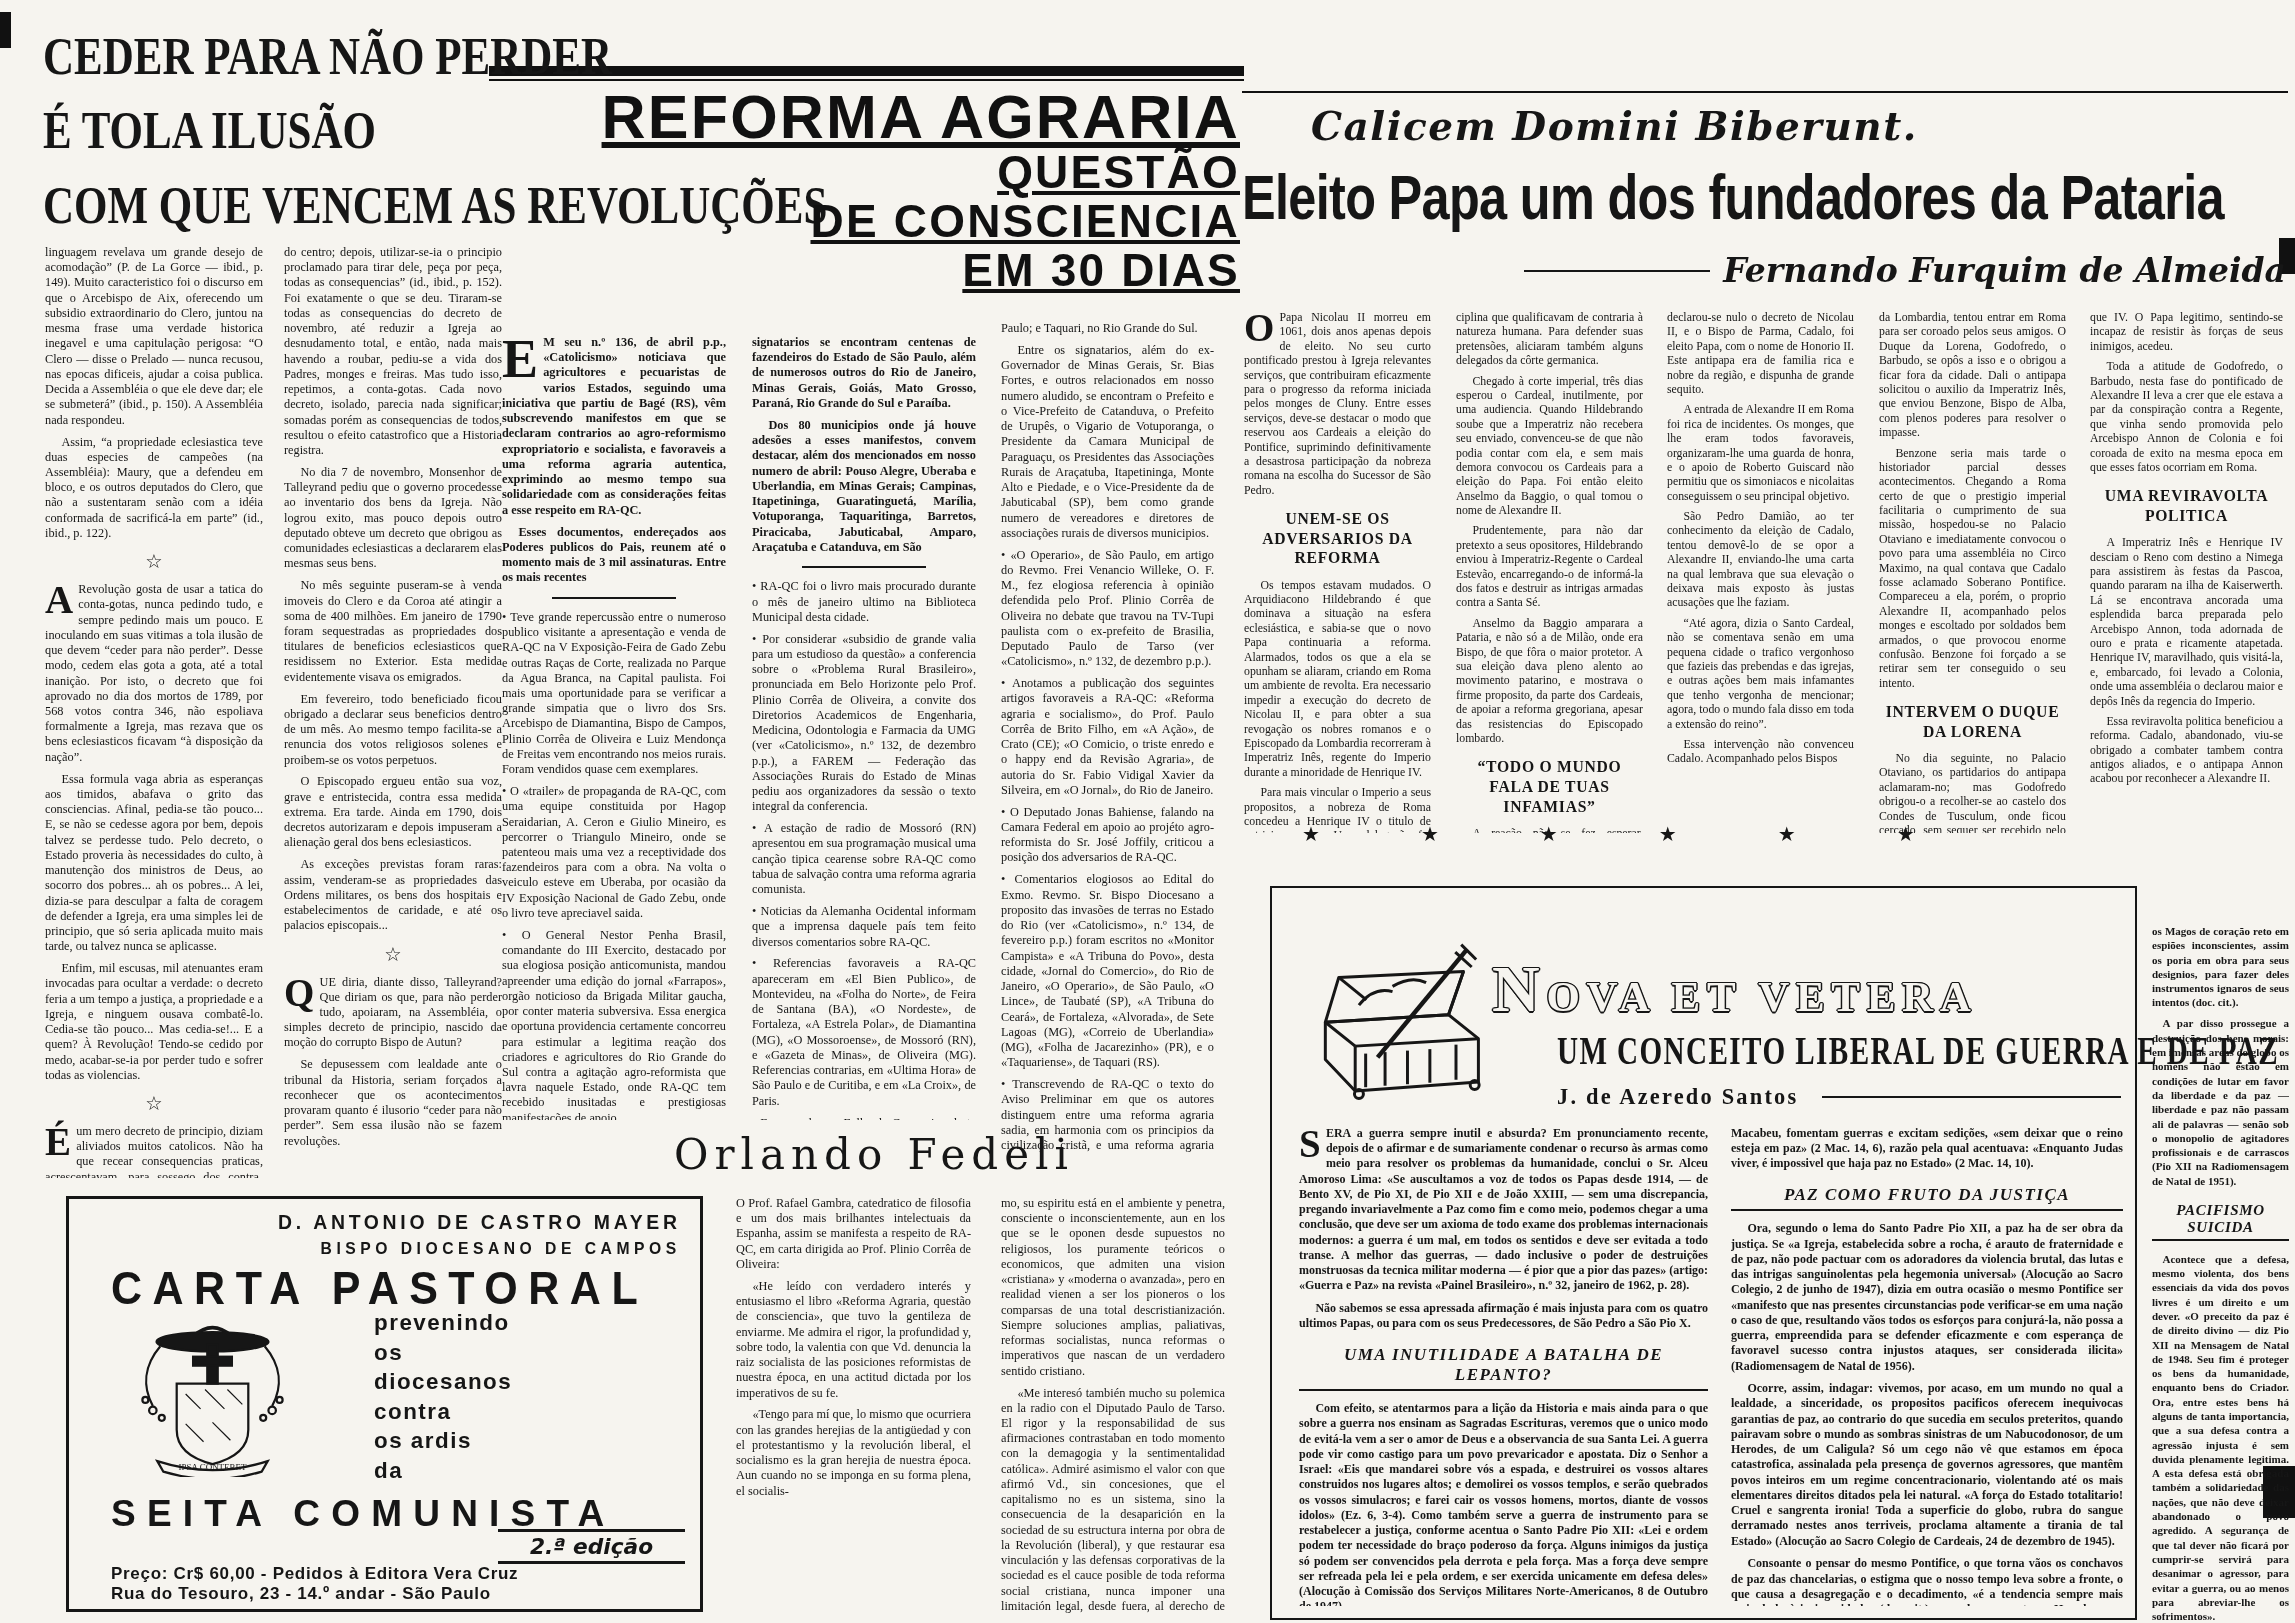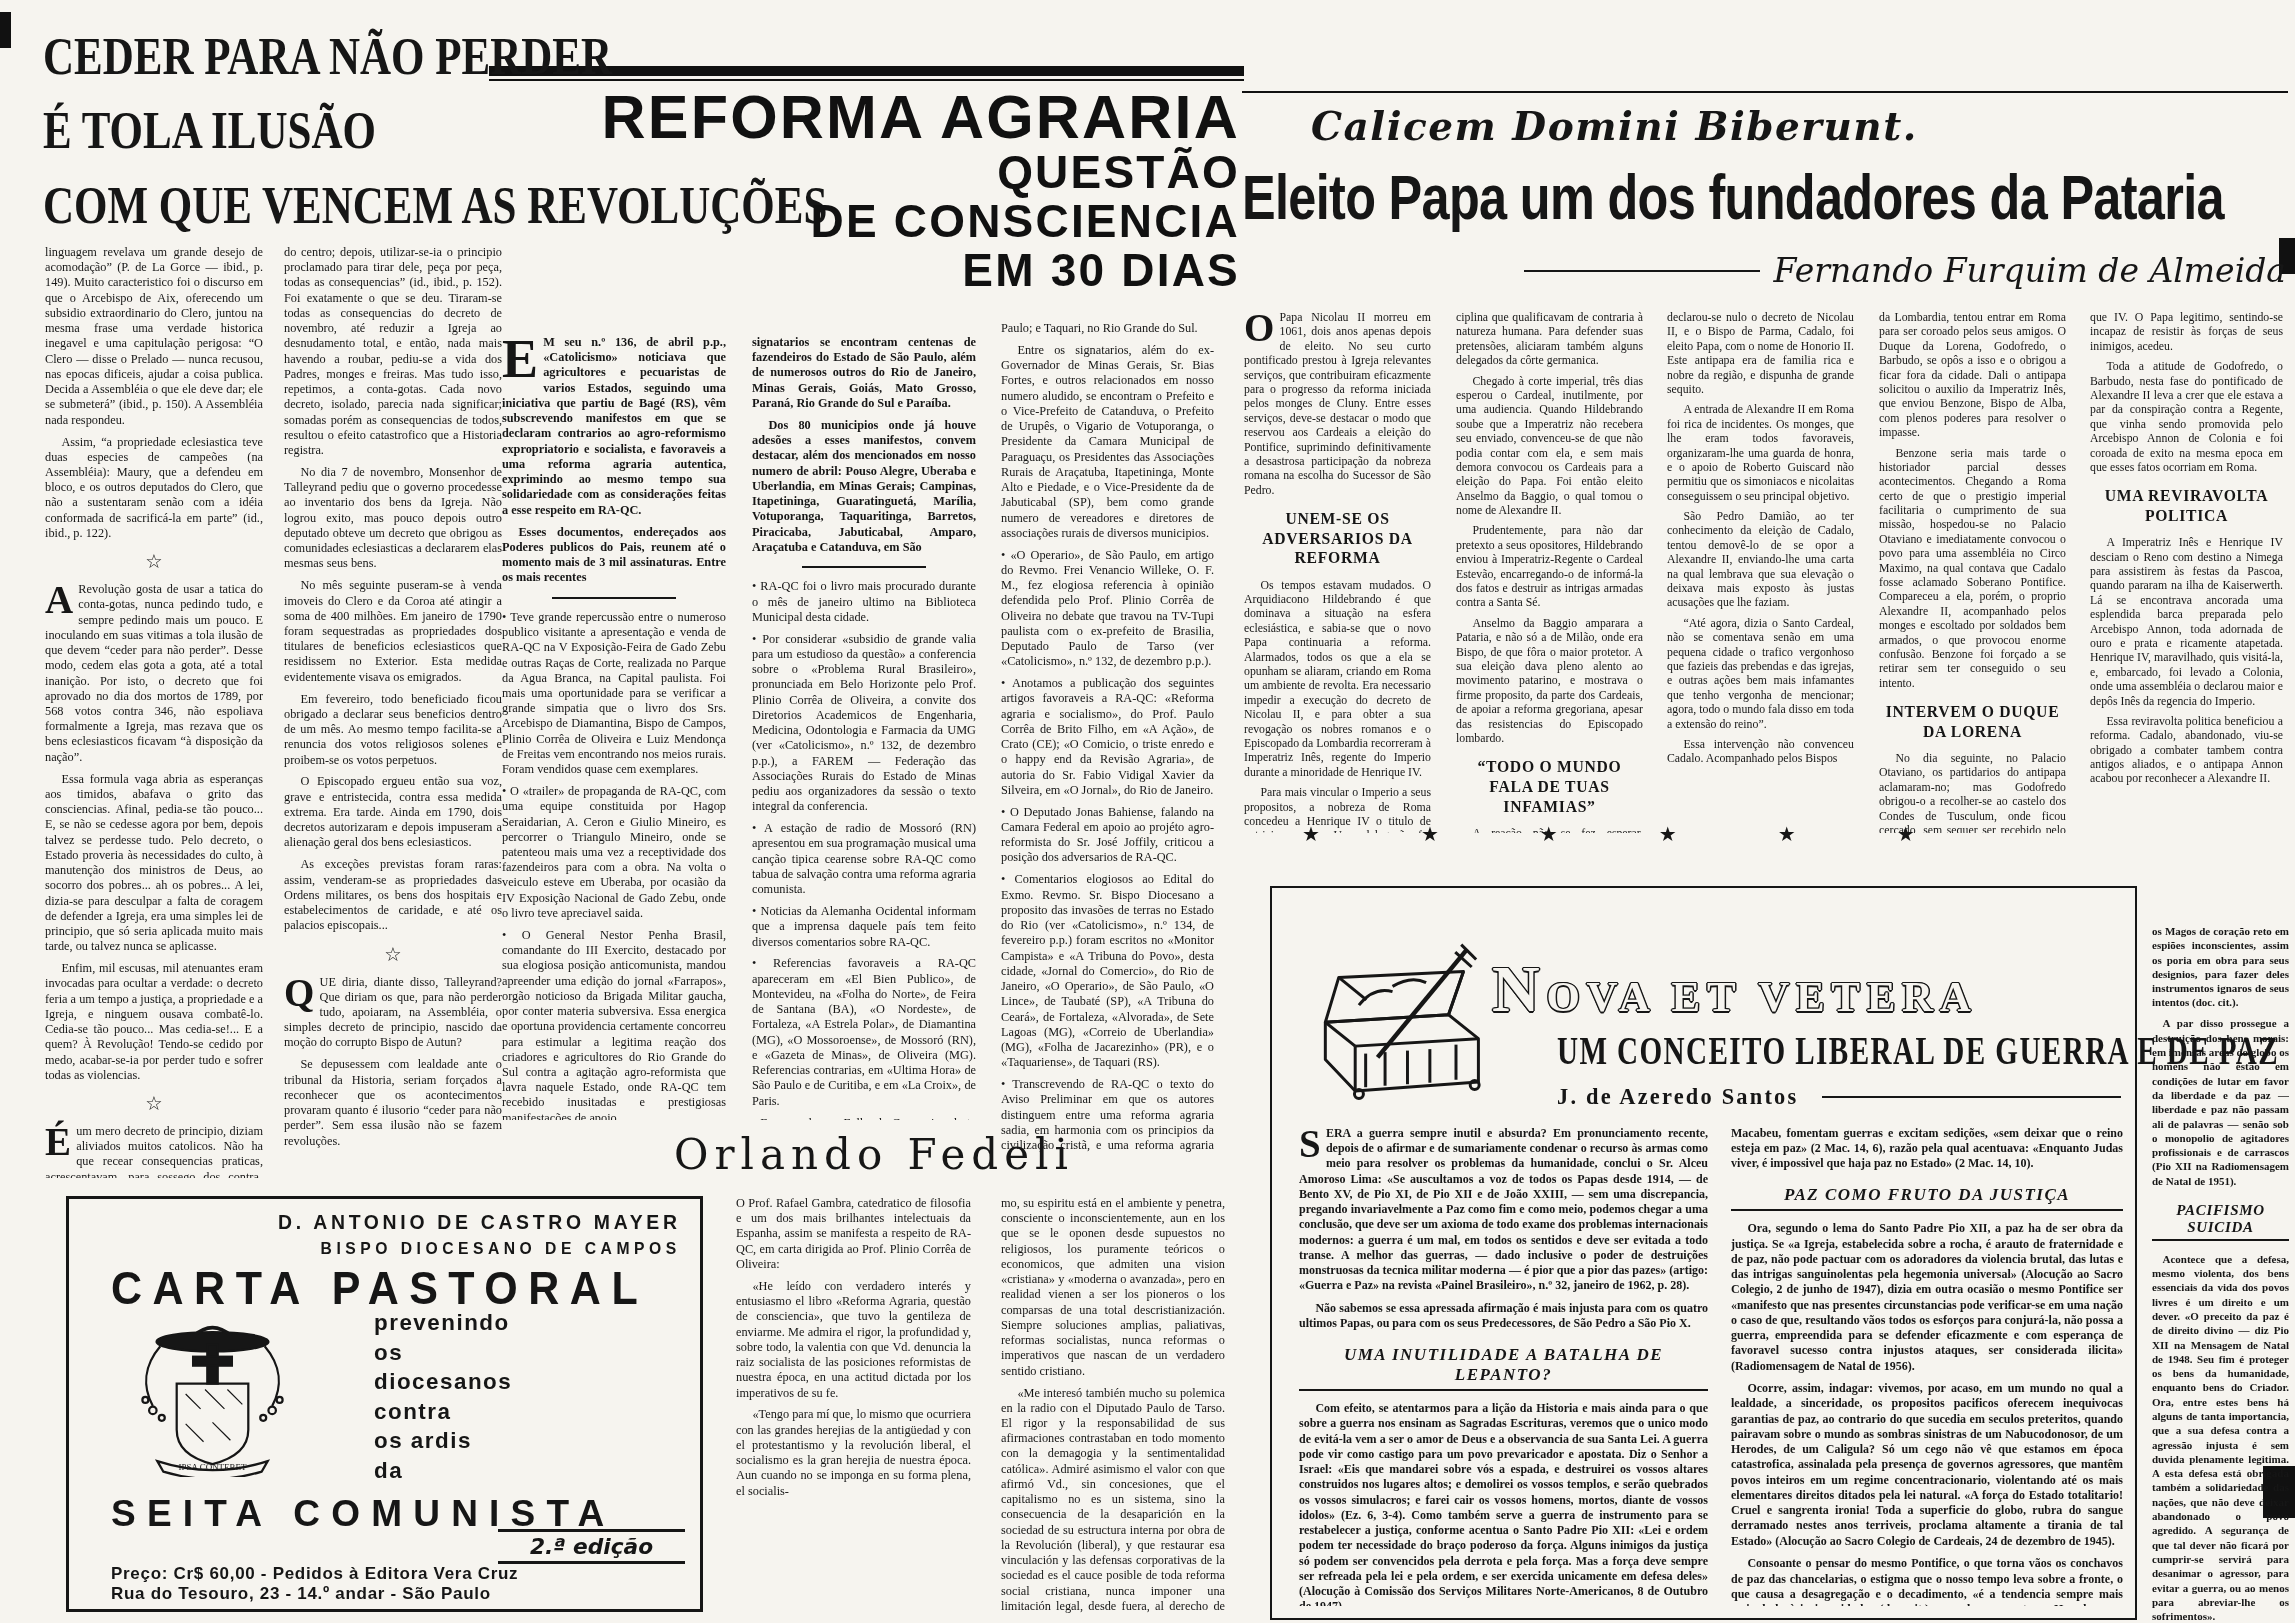--- a/index.html
+++ b/index.html
@@ -19,32 +19,32 @@
           padding-bottom:3.7px;border-bottom:2.2px solid #161616;letter-spacing:1.5px;}
   .col .colrule{border-top:2.2px solid #161616;width:55%;margin:11.2px auto;}
   .col .staro{text-align:center;font-size:19.4px;margin:9px 0;text-indent:0;}
   
   .left-headline{left:43px;top:19.4px;width:463px;font-weight:bold;font-size:43px;line-height:1.42;
        letter-spacing:0px;transform:scaleY(1.22);transform-origin:top left;white-space:nowrap;}
   .lcols{font-size:12.3px;}
   .signature{font-family:"DejaVu Serif",serif;font-size:42px;letter-spacing:6px;text-align:center;}
   
   .center-headline{left:478px;top:87px;width:762px;text-align:right;font-family:"Liberation Sans",sans-serif;
-       font-weight:900;color:#111;}
+       font-weight:900;color:#111;text-decoration:underline;}
   .center-headline .l1{font-size:61px;line-height:1.0;letter-spacing:2.2px;}
   .center-headline .ln{font-size:46px;line-height:1.07;letter-spacing:2.2px;}
   .ccol{font-size:12.3px;}
   
   .kicker{left:1311px;top:103px;font-family:"DejaVu Serif",serif;font-style:italic;font-weight:bold;
        font-size:39px;letter-spacing:1.5px;}
   .papa-headline{left:1242px;top:160px;width:1054px;font-family:"Liberation Sans",sans-serif;font-weight:bold;
        font-size:52px;letter-spacing:-0.7px;white-space:nowrap;transform:scale(.97,1.22);transform-origin:left top;}
   .papa-byline{left:1524px;top:251px;width:762px;display:flex;align-items:center;gap:13.5px;}
   .papa-byline .brule{flex:1;border-top:2.2px solid #161616;}
-  .papa-byline .bname{font-family:"DejaVu Serif",serif;font-style:italic;font-weight:normal;font-size:33px;white-space:nowrap;}
+  .papa-byline .bname{font-family:"DejaVu Serif",serif;font-style:italic;font-weight:bold;font-size:33px;white-space:nowrap;}
   .pcol{font-size:11.8px;}
   .pcol p{margin-bottom:6px;line-height:1.22;}
   
   .starsrow{left:1302px;top:822px;width:650px;font-size:20px;word-spacing:96px;white-space:nowrap;}
   
   .novabox{left:1270px;top:886px;width:867px;height:734px;border:2.2px solid #161616;position:absolute;}
   .nova-title{position:absolute;left:220px;top:63px;font-weight:bold;font-size:43px;letter-spacing:6.7px;
        color:#f6f4ef;text-shadow:1.5px 0 #161616,-1.5px 0 #161616,0 1.5px #161616,0 -1.5px #161616,
        0.7px 0.7px #161616,-0.7px -0.7px #161616,0.7px -0.7px #161616,-0.7px 0.7px #161616;white-space:nowrap;}
   .nova-title::first-letter{font-size:66px;}

